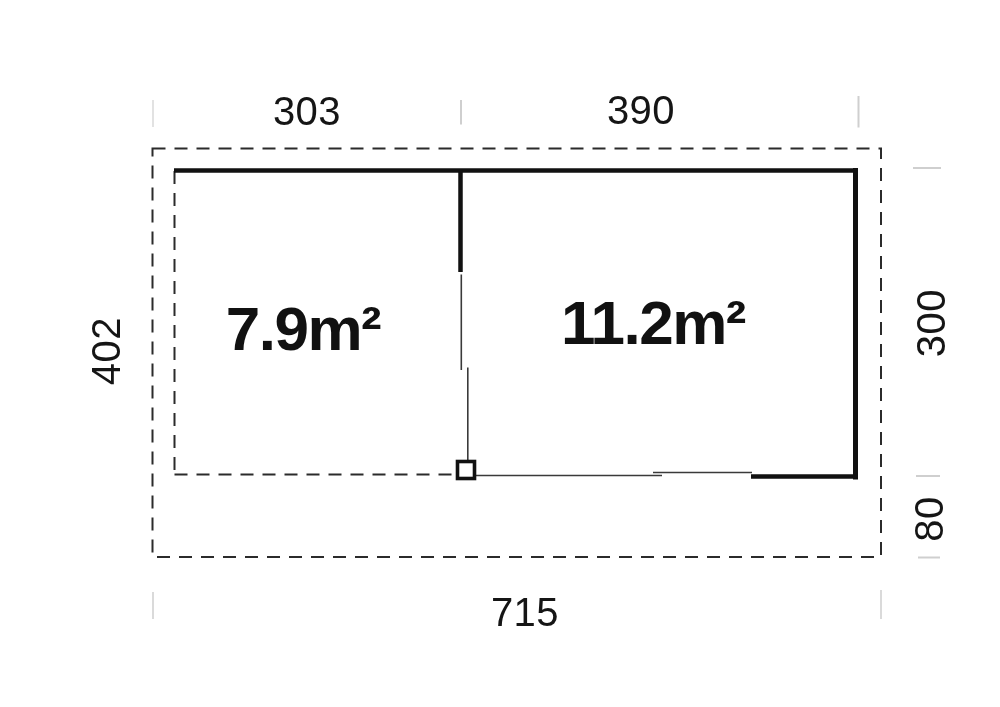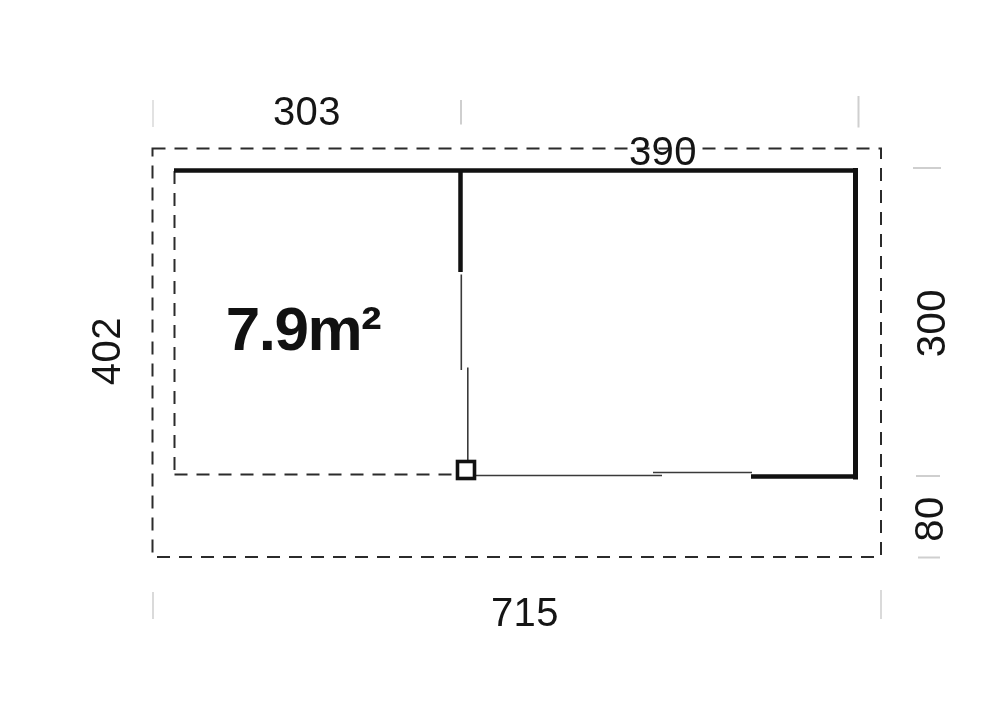--- a/index.html
+++ b/index.html
@@ -76,26 +76,27 @@
     <line x1="858.5" y1="96" x2="858.5" y2="127.5" stroke="#cfcfcf" stroke-width="2"></line>
     <line x1="913" y1="168" x2="941" y2="168" stroke="#cfcfcf" stroke-width="2"></line>
     <line x1="916" y1="476" x2="940" y2="476" stroke="#cfcfcf" stroke-width="2"></line>
     <line x1="918" y1="557.5" x2="940" y2="557.5" stroke="#cfcfcf" stroke-width="2"></line>
     <line x1="153" y1="592" x2="153" y2="619" stroke="#dadada" stroke-width="2"></line>
     <line x1="881" y1="590" x2="881" y2="619" stroke="#dadada" stroke-width="2"></line>
   </svg>
 
   <div class="label" style="left:307px; top:111px;">303</div>
 
-  <div class="label" style="left:663px; top:110px;margin-top:41px;">390</div>
+  <div class="label" style="left:641px; top:110px;">390</div>
 
   <div class="label vertical" style="left:106px; top:351px;">402</div>
 
   <div class="label vertical" style="left:931px; top:323px;">300</div>
 
   <div class="label vertical" style="left:929px; top:519px;">80</div>
 
   <div class="label" style="left:525px; top:612px;">715</div>
 
   <div class="room-area" style="left:303px; top:329px;">7.9m²</div>
 
+  <div class="room-area" style="left:653px; top:323px;">11.2m²</div>
 
 </div>
 
 </body></html>

